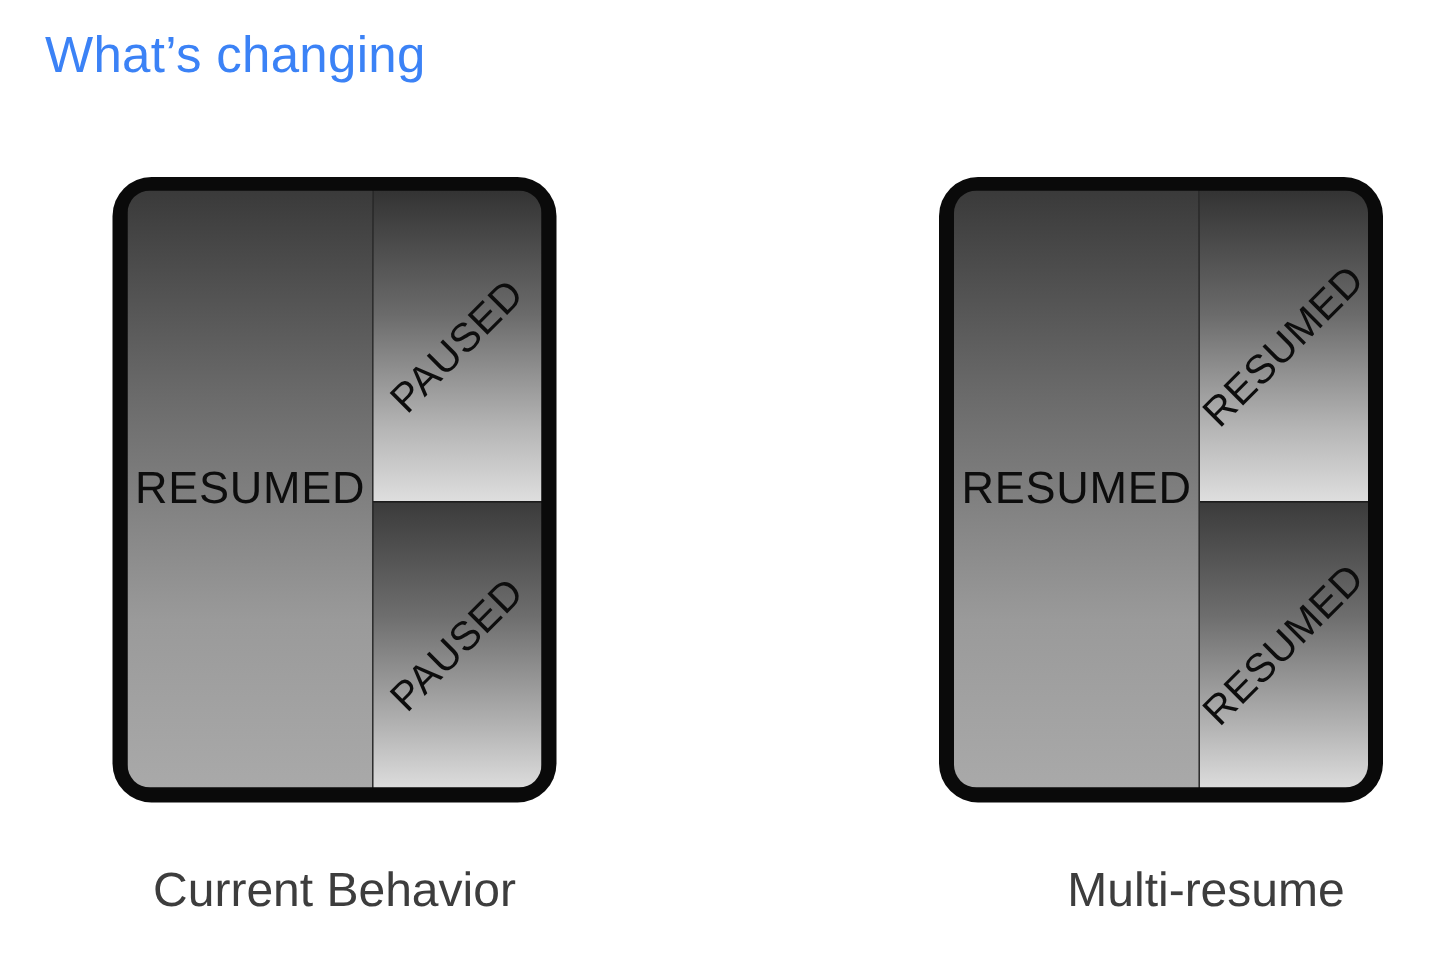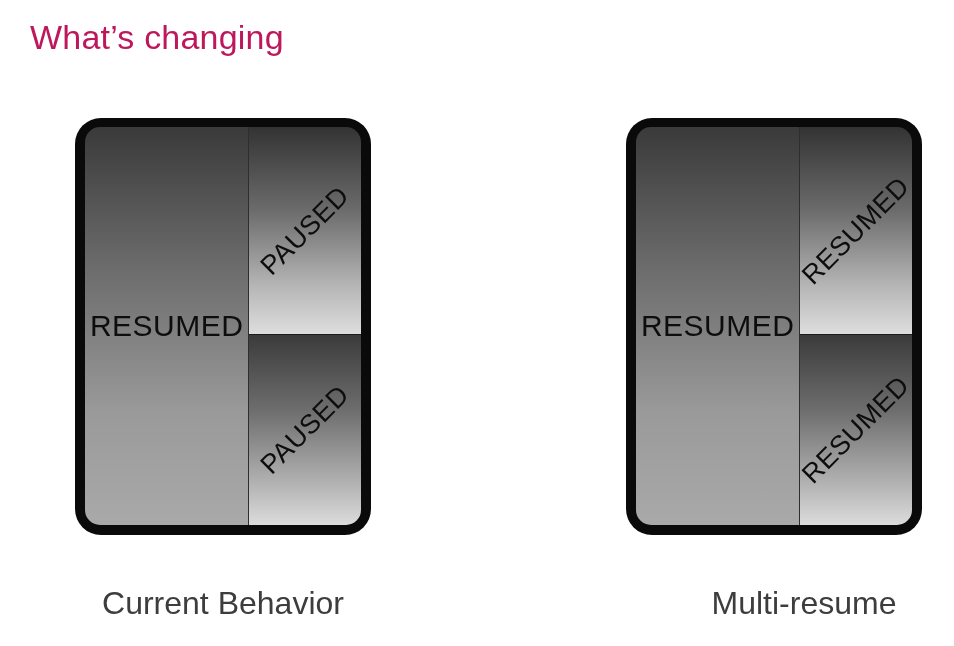--- a/index.html
+++ b/index.html
@@ -15,21 +15,21 @@
     position: relative;
   }
 
   
   .page-title {
     position: absolute;
     left: 30px;
     top: 18px;
     font-size: 34px;
     font-weight: 400;
-    color: #be185d;
+    color: #3b82f6;
     letter-spacing: 0.2px;
     white-space: nowrap;
   }
 
   
   .device {
     position: absolute;
     width: 296px;
     height: 417px;
     background: #0a0a0a;
@@ -107,21 +107,20 @@
 
   
   .caption {
     position: absolute;
     top: 575px;
     font-size: 32px;
     font-weight: 400;
     color: #3d3d3d;
     white-space: nowrap;
     text-align: center;
-    margin-top: 10px;
   }
   .caption.left  { left: 75px;  width: 296px; }
   .caption.right { left: 656px; width: 296px; }
 </style>
 </head>
 <body>
 
 <div class="page-title">What’s changing</div>
 
 <div class="device left">

